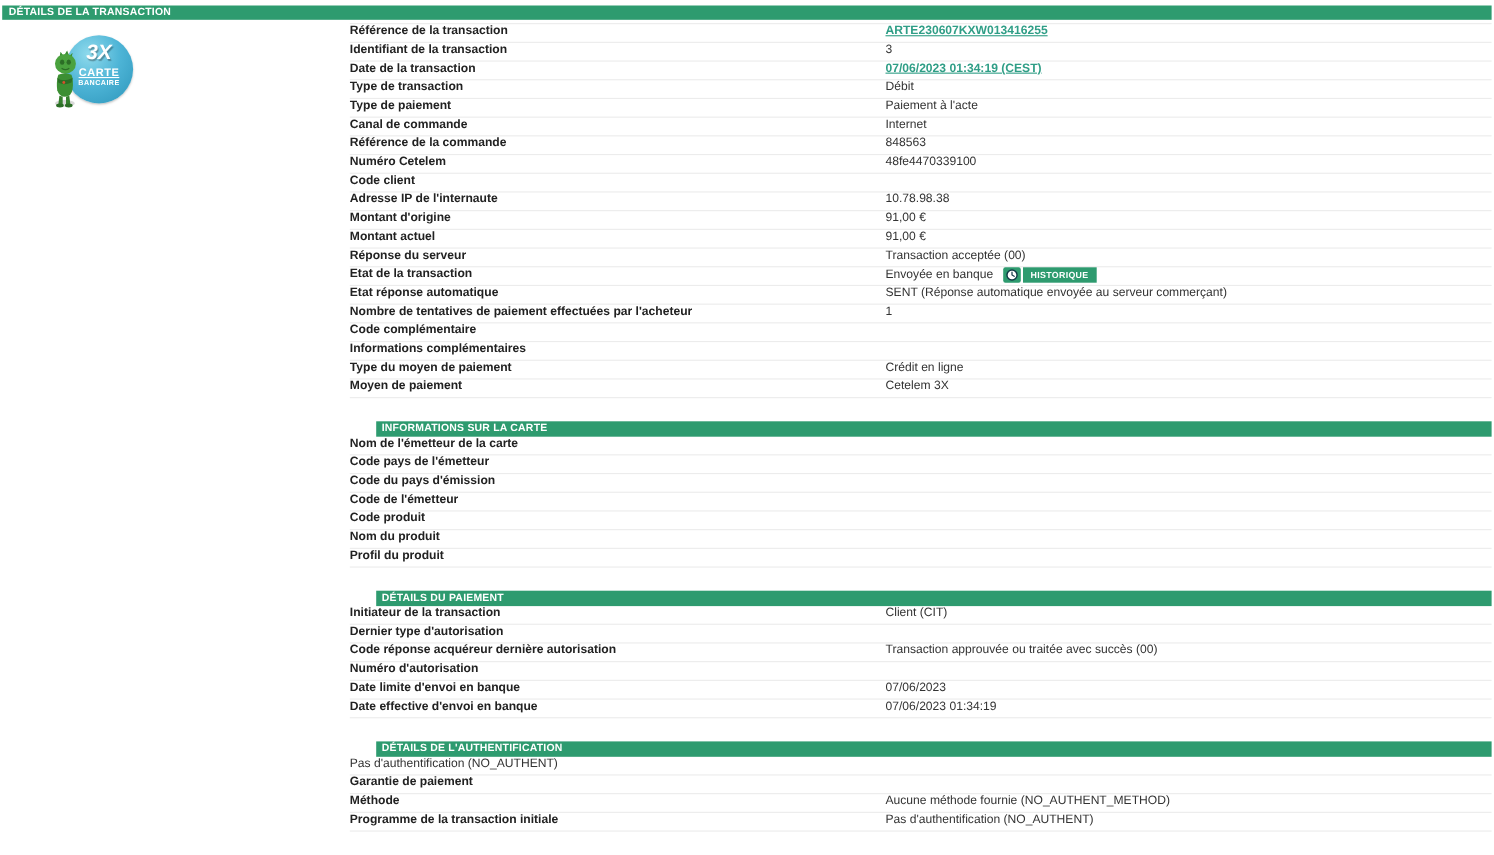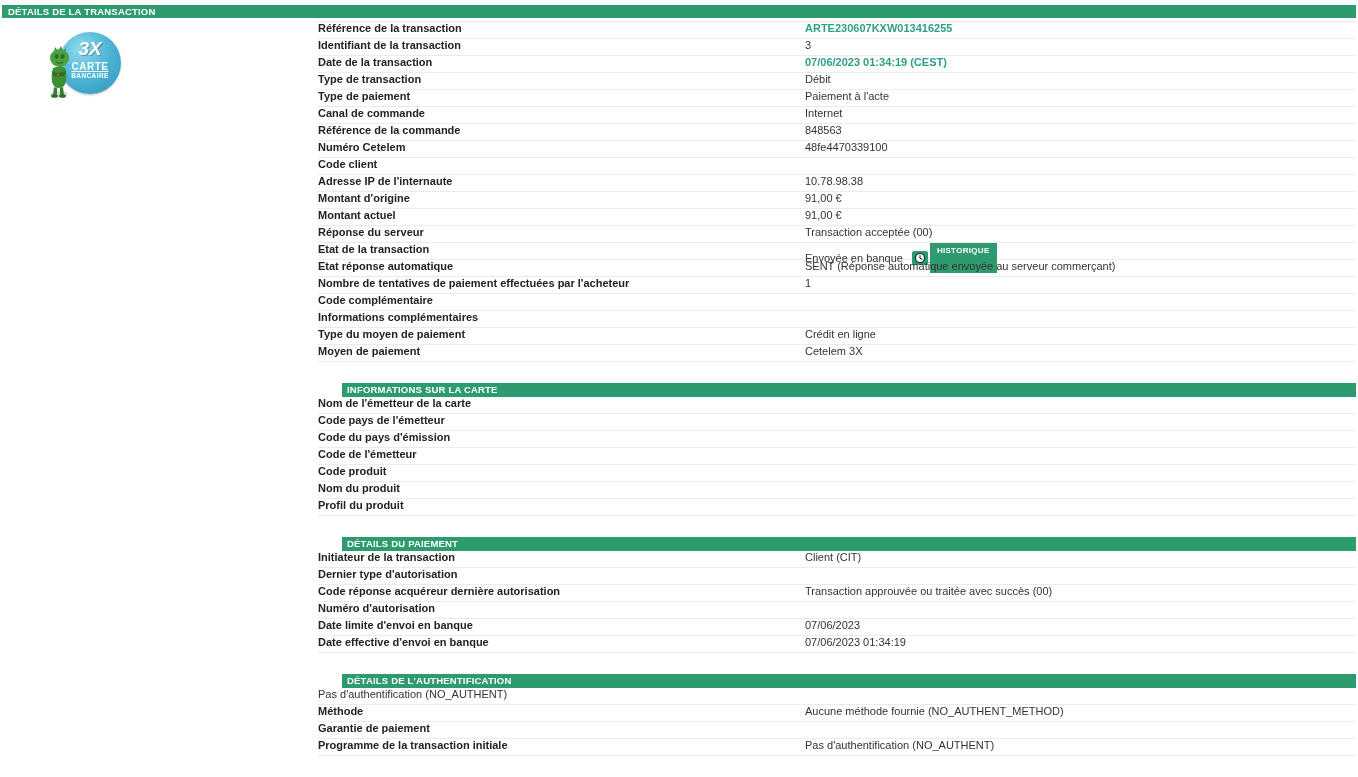--- a/index.html
+++ b/index.html
@@ -23,32 +23,32 @@
   .logo-bancaire { font-size:6.5px; font-weight:bold; line-height:8px; letter-spacing:.4px; }
   .mascot { position:absolute; left:0; top:12px; z-index:2; }
 
   
   #content { position:absolute; left:318px; top:21px; width:1038px; }
   .rows.first { border-top:1px solid #ececec; }
   .row { display:flex; height:17px; align-items:flex-start; border-bottom:1px solid #ececec; }
   .row-label { flex:0 0 487px; font-size:11px; font-weight:bold; color:#222;
                white-space:nowrap; overflow:hidden; }
   .row-value { font-size:11px; color:#333; display:flex; align-items:center; white-space:nowrap; }
-  .row-value.green { color:#2f9e86; font-weight:bold; }
+  .row-value.green { color:#2f9e86; font-weight:bold;text-decoration:underline; }
 
   .section-header { height:14px; line-height:14px; background:#2e9b6f; color:#fff;
                     font-size:9.5px; font-weight:bold; padding-left:5px;
                     margin-top:21px; letter-spacing:.2px;margin-left:24px; }
 
   
   .hist-btn { display:inline-flex; align-items:center; margin-left:9px; cursor:pointer; }
   .hist-icon { width:16px; height:14px; background:#2e9b6f; border-radius:2px;
                display:inline-flex; align-items:center; justify-content:center; }
   .hist-label { background:#2e9b6f; color:#fff; font-size:8px; font-weight:bold;
-                padding:3px 7px 18px 7px; margin-left:2px; letter-spacing:.3px; line-height:9px; }
+                padding:3px 7px 2px 7px; margin-left:2px; letter-spacing:.3px; line-height:9px; }
 </style>
 </head>
 <body>
 
 <div class="topbar">DÉTAILS DE LA TRANSACTION</div>
 
 <div class="logo">
   <div class="logo-circle">
     <div class="logo-3x">3X</div>
     <div class="logo-carte">CARTE</div>
@@ -289,29 +289,29 @@
       </div>
     </div>
     <div class="section-header">DÉTAILS DE L'AUTHENTIFICATION</div>
     <div class="rows">
       <div class="row">
         <div class="row-value">
           <span>Pas d'authentification (NO_AUTHENT)</span>
         </div>
       </div>
       <div class="row">
+        <div class="row-label">Garantie de paiement</div>
+        <div class="row-value">
+          <span></span>
+        </div>
+      </div>
+      <div class="row">
         <div class="row-label">Méthode</div>
         <div class="row-value">
           <span>Aucune méthode fournie (NO_AUTHENT_METHOD)</span>
-        </div>
-      </div>
-      <div class="row">
-        <div class="row-label">Garantie de paiement</div>
-        <div class="row-value">
-          <span></span>
         </div>
       </div>
       <div class="row">
         <div class="row-label">Programme de la transaction initiale</div>
         <div class="row-value">
           <span>Pas d'authentification (NO_AUTHENT)</span>
         </div>
       </div>
     </div>
   </div>

